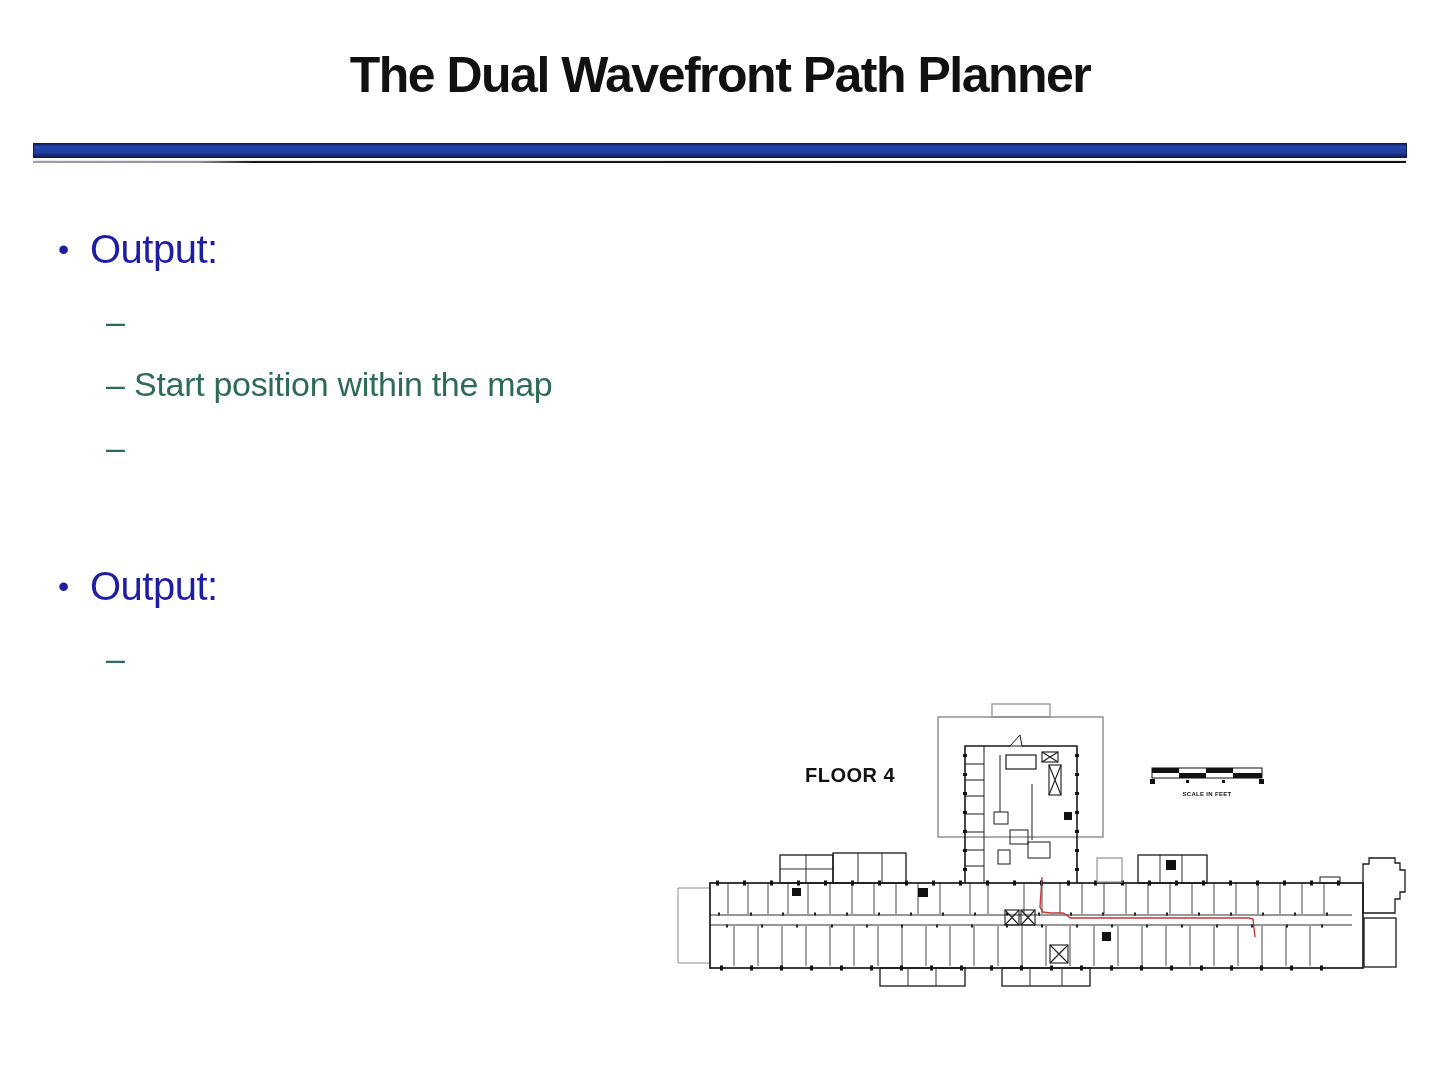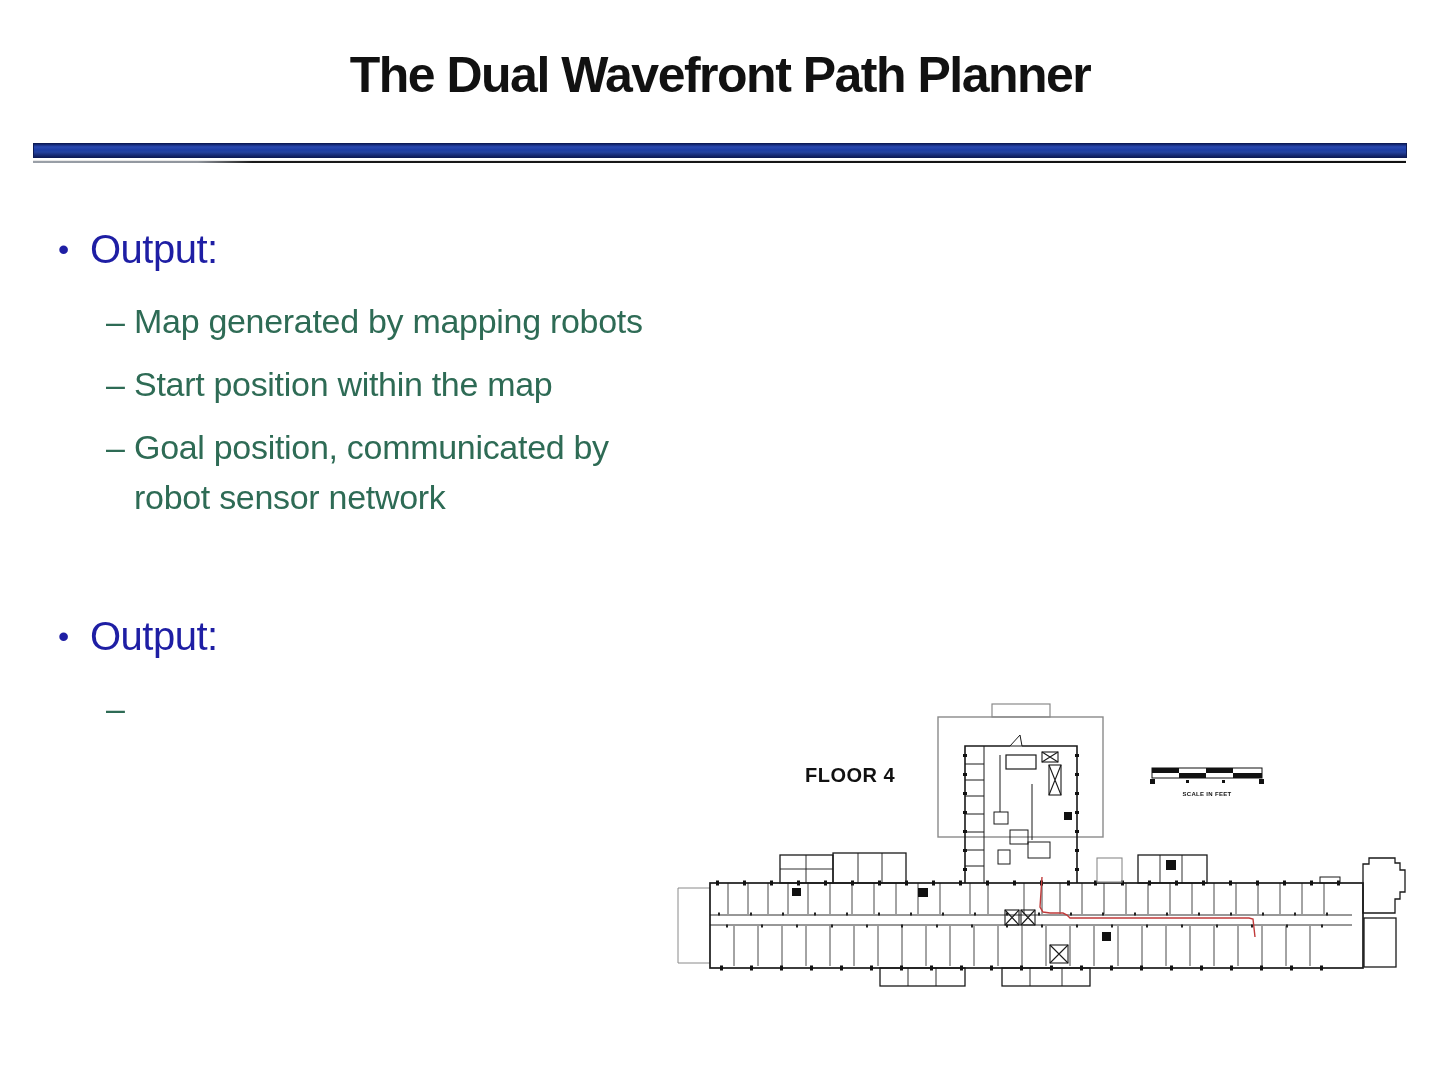--- a/index.html
+++ b/index.html
@@ -61,30 +61,27 @@
 
   <div class="content">
 
     <div class="li l1">
       <span class="marker">•</span>
       <span class="txt">Output:</span>
     </div>
 
     <div class="li l2">
       <span class="marker">–</span>
-      <span class="txt">Map generated by mapping robots</span>
     </div>
     <div class="li l2">
       <span class="marker">–</span>
       <span class="txt">Start position within the map</span>
     </div>
     <div class="li l2">
       <span class="marker">–</span>
-      <span class="txt">Goal position, communicated by
-robot sensor network</span>
     </div>
 
     <div class="group-gap"></div>
 
     <div class="li l1">
       <span class="marker">•</span>
       <span class="txt">Output:</span>
     </div>
 
     <div class="li l2">

